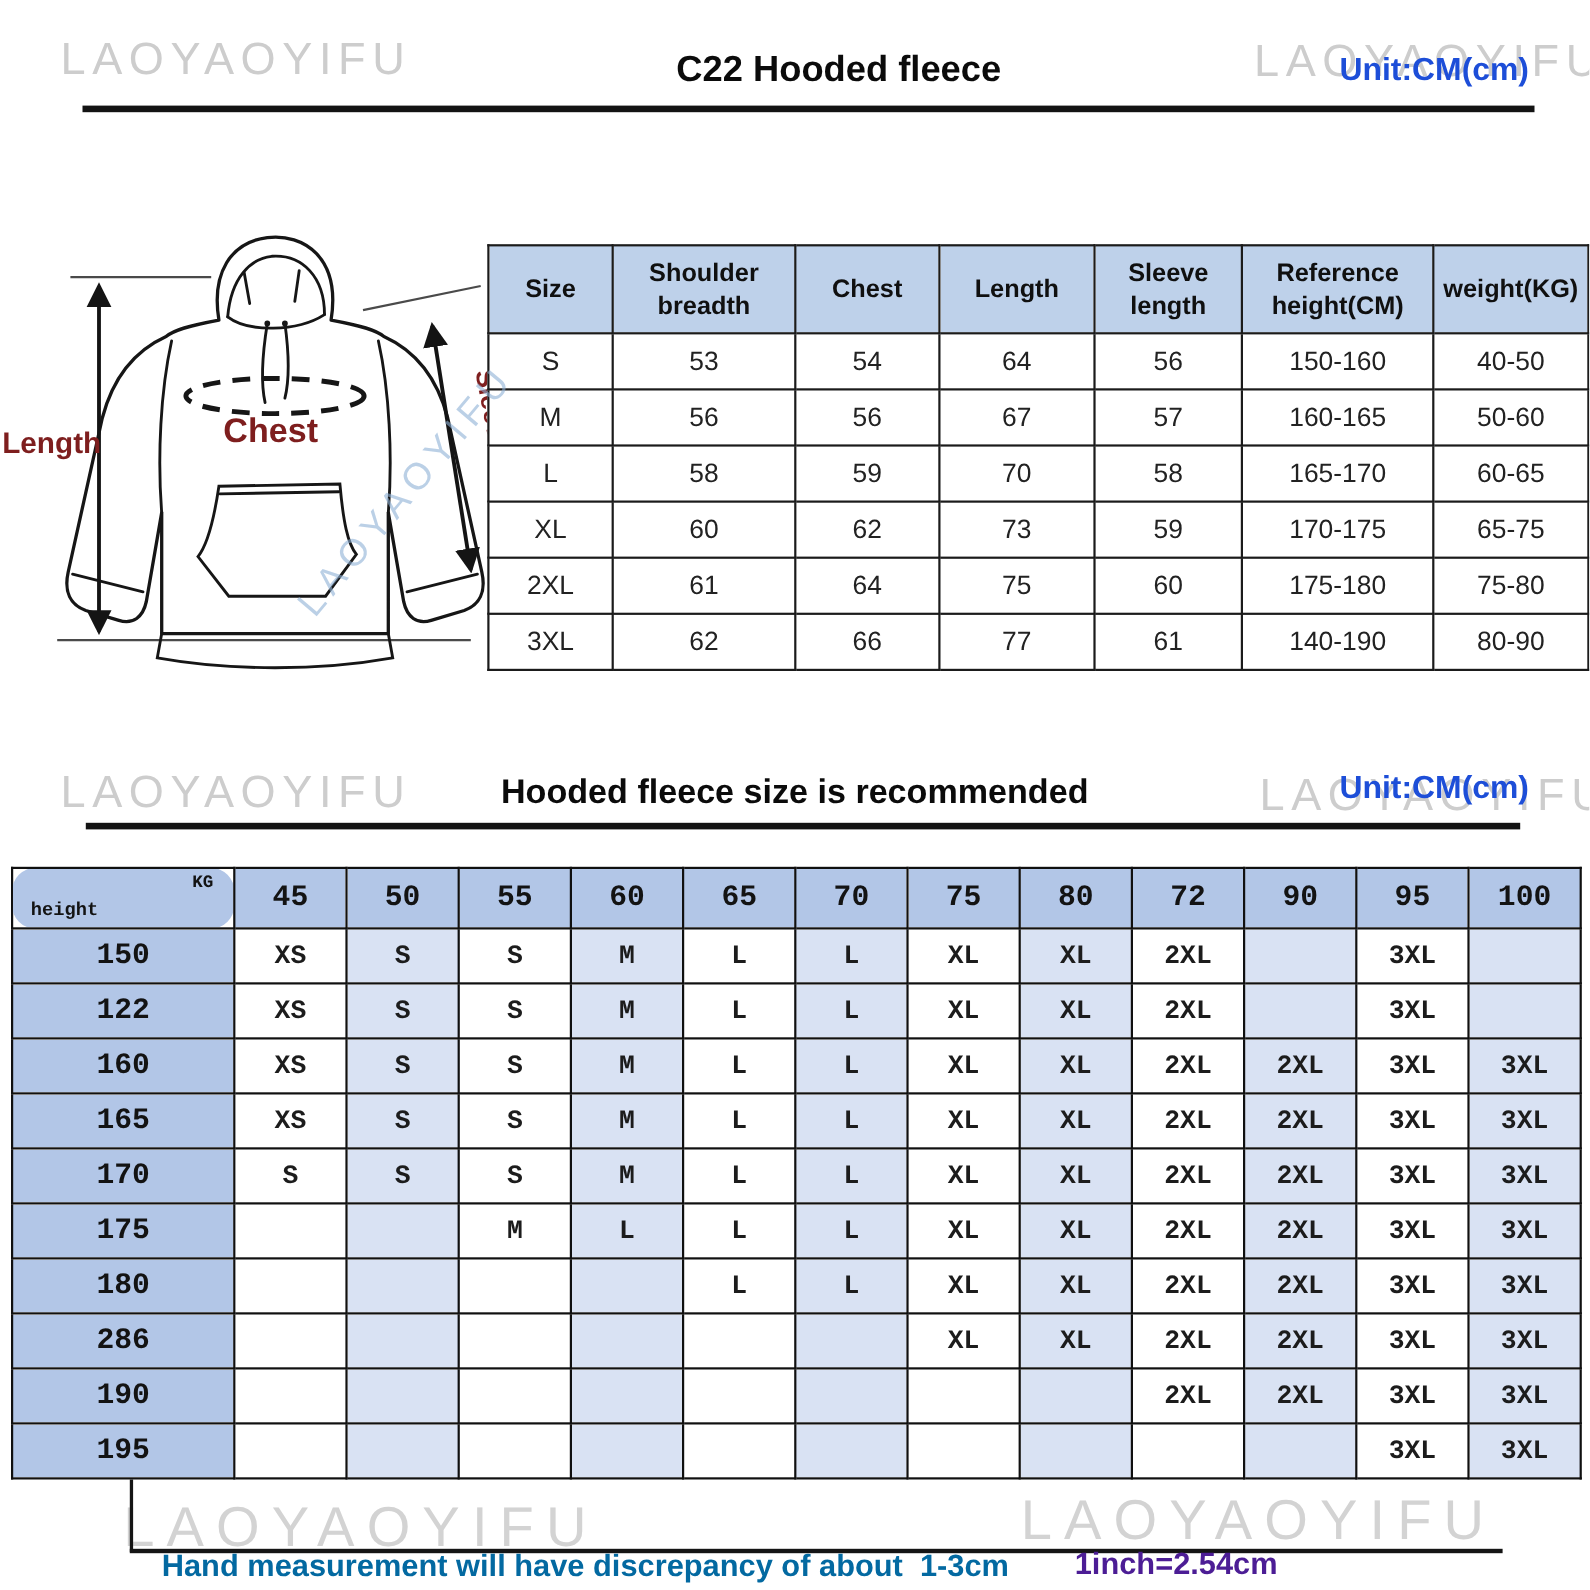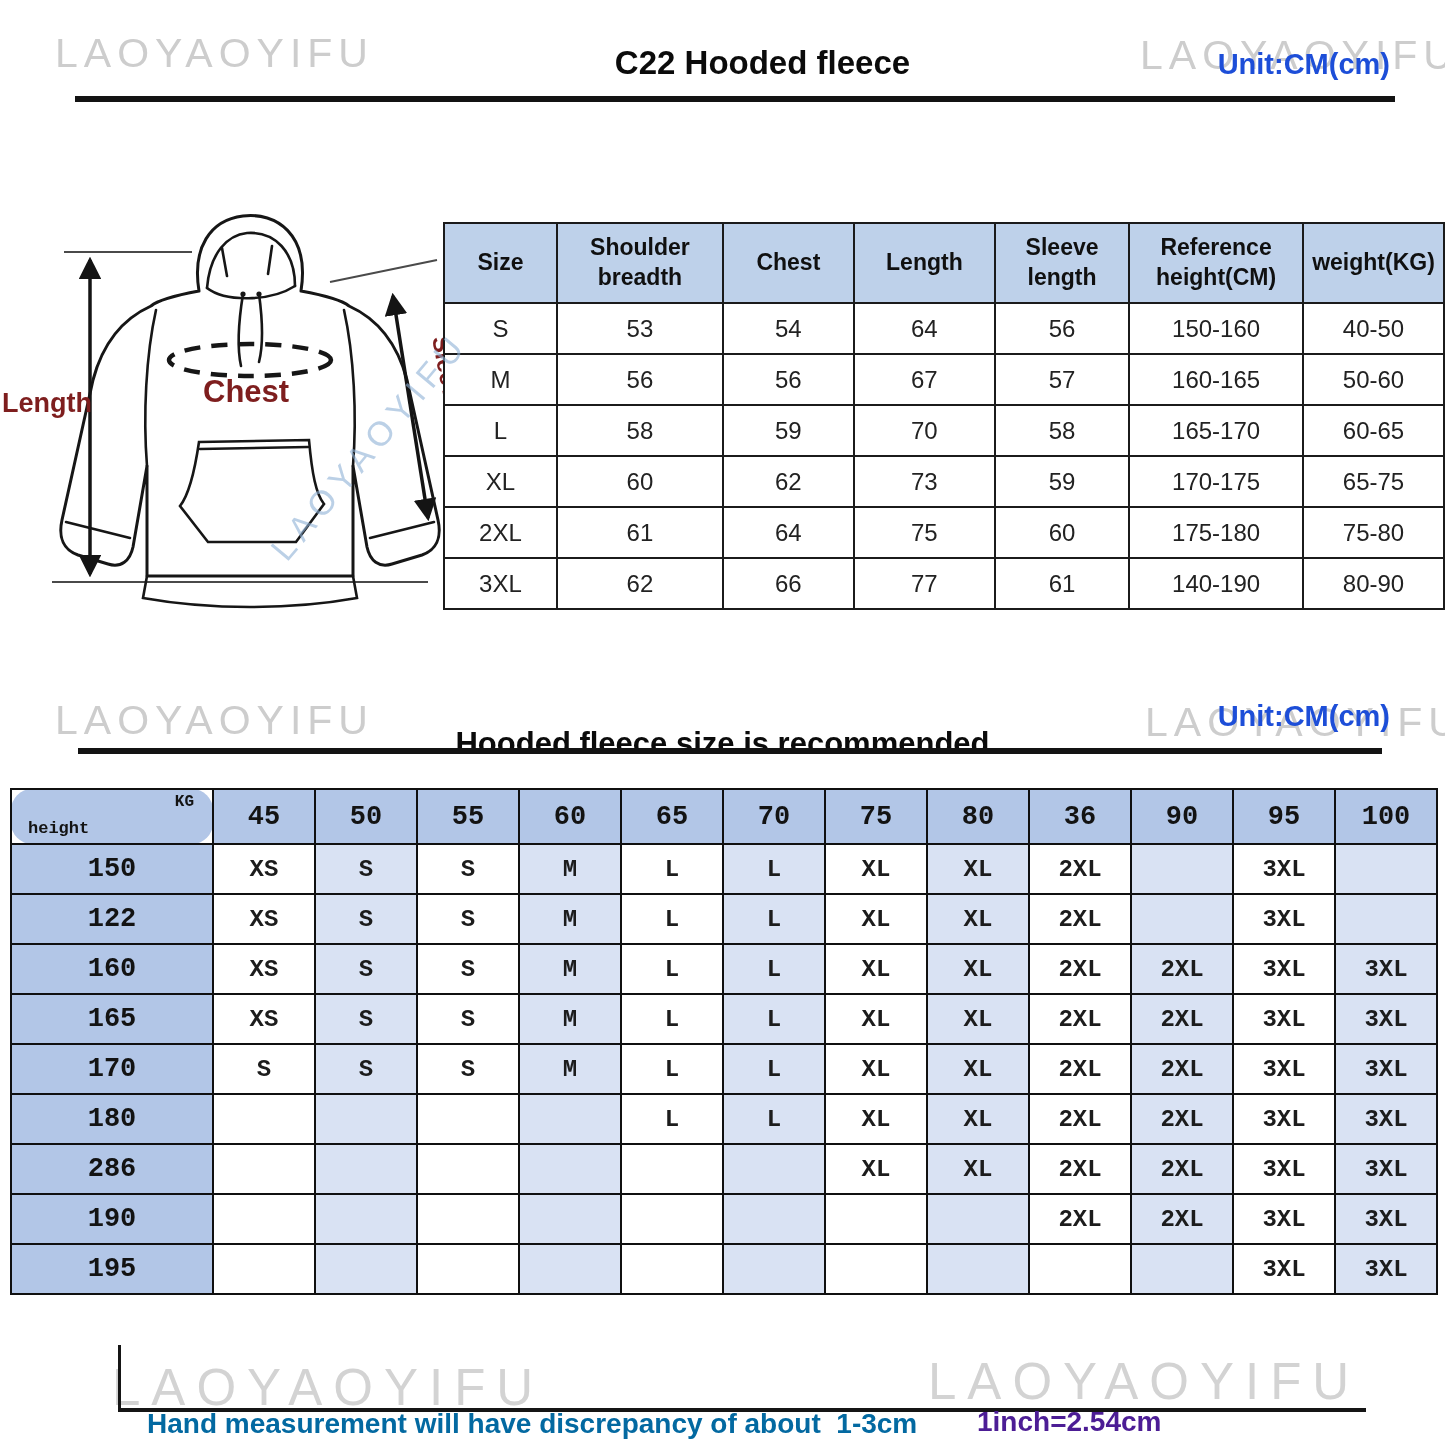--- a/index.html
+++ b/index.html
@@ -14,21 +14,21 @@
   .wm6{left:928px;top:1352px;font-size:51px;letter-spacing:11px;color:#d3d3d3;}
   .wm-diag{left:278px;top:536px;font-size:34px;letter-spacing:7px;color:rgba(141,176,213,0.6);
            transform:rotate(-50deg);transform-origin:0 50%;z-index:3;}
   .title1{position:absolute;left:80px;right:0;top:44px;text-align:center;font-size:33px;font-weight:700;color:#0b0b0b;z-index:2;}
   .unit{position:absolute;right:55px;font-size:29px;font-weight:700;color:#1d4ed8;z-index:2;white-space:nowrap;}
   .unit1{top:48px;}
   .unit2{top:700px;}
   .rule{position:absolute;background:#131313;z-index:2;}
   .rule1{left:75px;top:96px;width:1320px;height:6px;}
   .rule2{left:78px;top:748px;width:1304px;height:6px;}
-  .title2{position:absolute;left:0;right:0;top:702px;text-align:center;font-size:31px;font-weight:700;color:#0b0b0b;z-index:2;margin-top:24px;}
+  .title2{position:absolute;left:0;right:0;top:702px;text-align:center;font-size:31px;font-weight:700;color:#0b0b0b;z-index:2;}
 
   .hoodie{position:absolute;left:0px;top:190px;width:460px;height:430px;z-index:2;}
   .hoodie .outline{fill:#ffffff;stroke:#161616;stroke-width:3;stroke-linejoin:round;}
   .hoodie .detail{fill:none;stroke:#161616;stroke-width:2.6;stroke-linecap:round;}
   .hoodie .refline{stroke:#4a4a4a;stroke-width:2;}
   .hoodie .arrow{stroke:#141414;stroke-width:3.5;}
   .hoodie .chest-ellipse{fill:none;stroke:#161616;stroke-width:4.5;stroke-dasharray:16 11;}
   .hoodie text{font-family:"Liberation Sans",sans-serif;font-weight:700;fill:#7e1e1e;}
 
   table{border-collapse:collapse;table-layout:fixed;}
@@ -218,21 +218,21 @@
             <span class="hgt">height</span>
           </th>
           <th>45</th>
           <th>50</th>
           <th>55</th>
           <th>60</th>
           <th>65</th>
           <th>70</th>
           <th>75</th>
           <th>80</th>
-          <th>36</th>
+          <th>72</th>
           <th>90</th>
           <th>95</th>
           <th>100</th>
         </tr>
       </thead>
       <tbody>
         <tr>
           <th>150</th>
           <td>XS</td>
           <td class="lb">S</td>
@@ -291,20 +291,35 @@
           <td class="lb">2XL</td>
           <td>3XL</td>
           <td class="lb">3XL</td>
         </tr>
         <tr>
           <th>170</th>
           <td>S</td>
           <td class="lb">S</td>
           <td>S</td>
           <td class="lb">M</td>
+          <td>L</td>
+          <td class="lb">L</td>
+          <td>XL</td>
+          <td class="lb">XL</td>
+          <td>2XL</td>
+          <td class="lb">2XL</td>
+          <td>3XL</td>
+          <td class="lb">3XL</td>
+        </tr>
+        <tr>
+          <th>175</th>
+          <td></td>
+          <td class="lb"></td>
+          <td>M</td>
+          <td class="lb">L</td>
           <td>L</td>
           <td class="lb">L</td>
           <td>XL</td>
           <td class="lb">XL</td>
           <td>2XL</td>
           <td class="lb">2XL</td>
           <td>3XL</td>
           <td class="lb">3XL</td>
         </tr>
         <tr>

